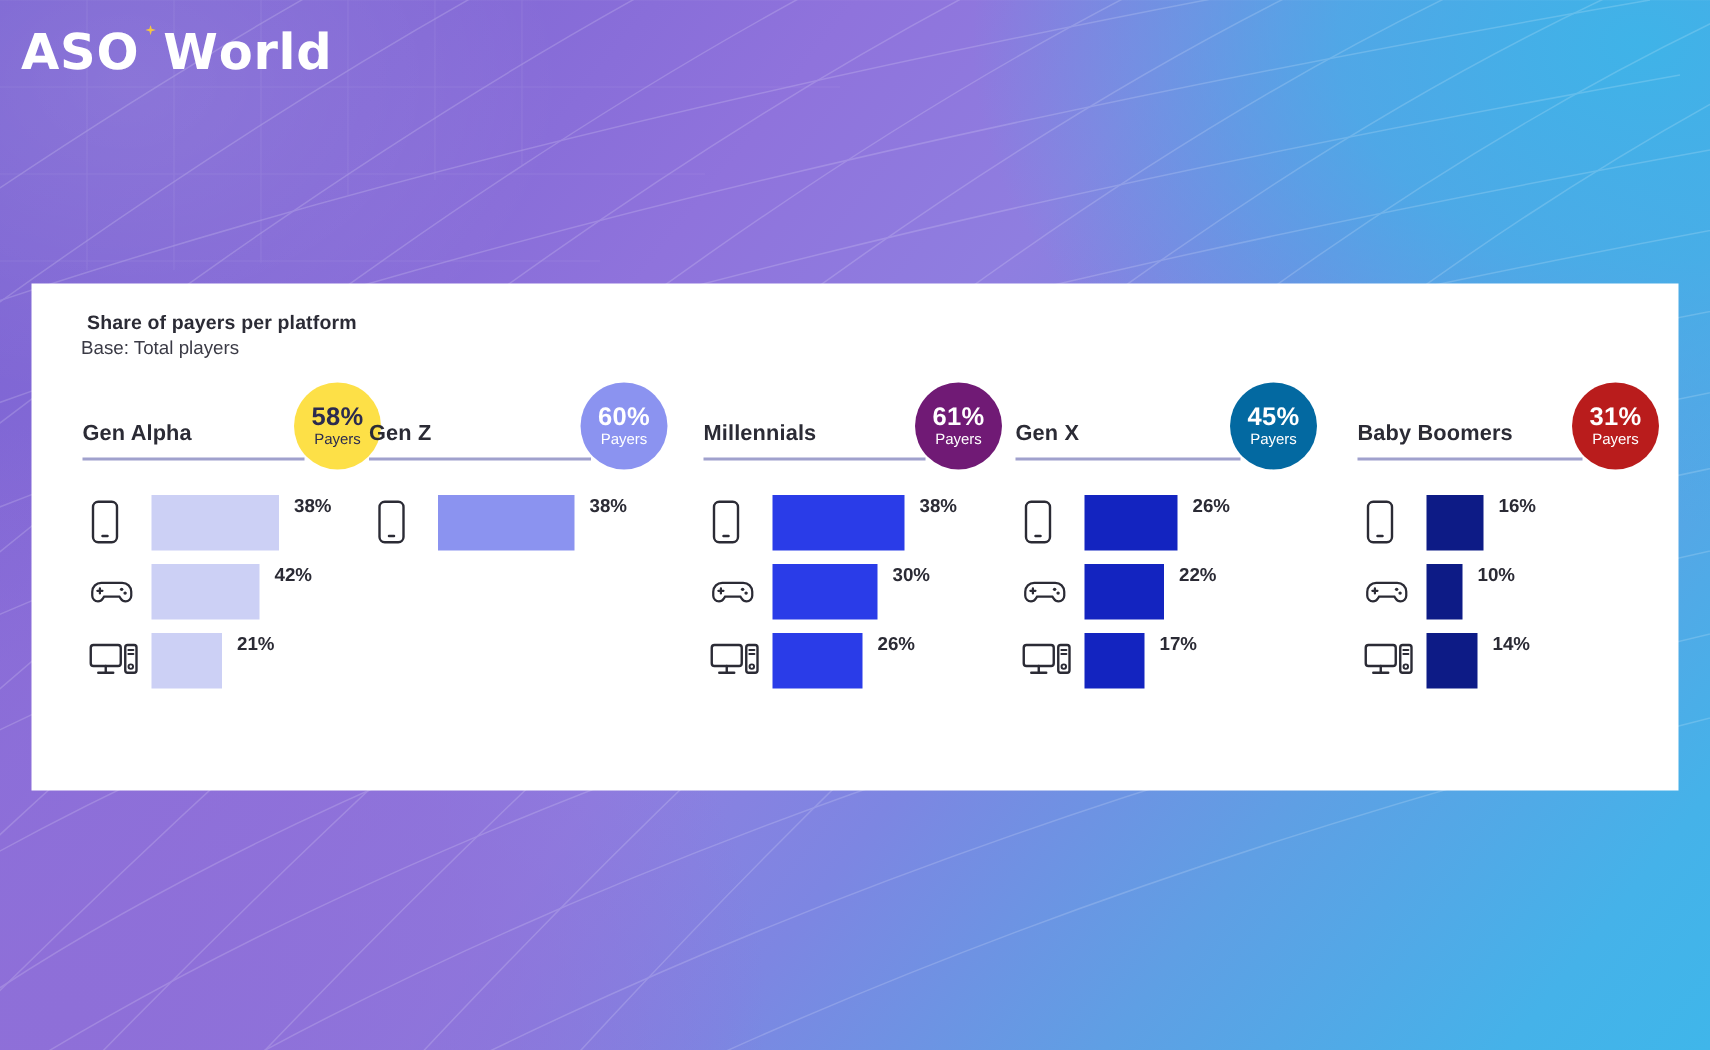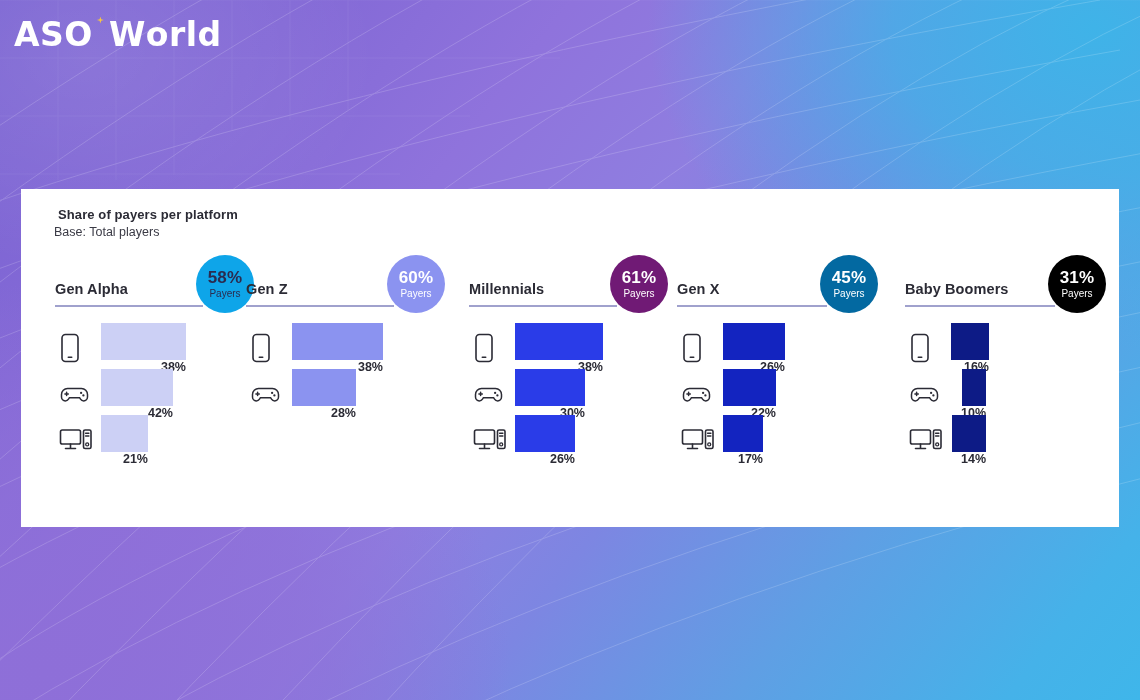--- a/index.html
+++ b/index.html
@@ -181,22 +181,21 @@
     width: 46px;
     flex: 0 0 46px;
     display: flex;
     align-items: center;
     justify-content: flex-start;
     padding-left: 4px;
     box-sizing: border-box;
   }
   .bar-wrap {
     display: flex;
-    align-items: flex-end;
-    flex-direction: column;
+    align-items: flex-start;
   }
   .bar {
     height: 37px;
   }
   .bar-label {
     font-size: 12.5px;
     font-weight: bold;
     color: #2b2b35;
     margin-left: 10px;
     white-space: nowrap;
@@ -263,21 +262,21 @@
   <div class="card">
     <div class="card-title">Share of payers per platform</div>
     <div class="card-sub">Base: Total players</div>
 
     <div class="cols">
 
       <div class="col col-0">
         <div class="col-head">
           <div class="gen-name">Gen Alpha</div>
           <div class="rule"></div>
-          <div class="bubble" style="background:#0ea5e9;color:#2b2b4f;">
+          <div class="bubble" style="background:#fde047;color:#2b2b4f;">
             <span class="pct">58%</span>
             <span class="payers">Payers</span>
           </div>
         </div>
         <div class="rows">
           <div class="row">
             <div class="icon-cell">
               <svg class="ic" width="22" height="30" viewBox="0 0 22 30">
                   <rect x="3" y="1.5" width="16" height="27" rx="3.5" fill="none" stroke="#2b2b35" stroke-width="1.6"></rect>
                   <rect x="8.5" y="23.5" width="5" height="1.6" rx="0.8" fill="#2b2b35"></rect>
@@ -335,34 +334,20 @@
               <svg class="ic" width="22" height="30" viewBox="0 0 22 30">
                   <rect x="3" y="1.5" width="16" height="27" rx="3.5" fill="none" stroke="#2b2b35" stroke-width="1.6"></rect>
                   <rect x="8.5" y="23.5" width="5" height="1.6" rx="0.8" fill="#2b2b35"></rect>
                 </svg>
             </div>
             <div class="bar-wrap">
               <div class="bar" style="background:#8b93f0;width:91px;"></div>
               <div class="bar-label">38%</div>
             </div>
           </div>
-          <div class="row">
-            <div class="icon-cell">
-              <svg class="ic" width="32" height="24" viewBox="0 0 32 24">
-                  <path d="M9.5 6.5h13c3.3 0 6 2.7 6 6v2.6c0 2.1-1.7 3.8-3.8 3.8-1.3 0-2.5-.7-3.2-1.8l-.9-1.4H10.4l-.9 1.4c-.7 1.1-1.9 1.8-3.2 1.8-2.1 0-3.8-1.7-3.8-3.8V12.5c0-3.3 2.7-6 6-6z" fill="none" stroke="#2b2b35" stroke-width="1.5"></path>
-                  <path d="M7.6 10.2v3.4M5.9 11.9h3.4" stroke="#2b2b35" stroke-width="1.5" stroke-linecap="round"></path>
-                  <circle cx="22.1" cy="10.9" r="1.15" fill="#2b2b35"></circle>
-                  <circle cx="24.4" cy="13.4" r="1.15" fill="#2b2b35"></circle>
-                </svg>
-            </div>
-            <div class="bar-wrap">
-              <div class="bar" style="background:#8b93f0;width:64px;"></div>
-              <div class="bar-label">28%</div>
-            </div>
-          </div>
         </div>
       </div>
 
       <div class="col col-2">
         <div class="col-head">
           <div class="gen-name">Millennials</div>
           <div class="rule"></div>
           <div class="bubble" style="background:#701a75;color:#ffffff;">
             <span class="pct">61%</span>
             <span class="payers">Payers</span>
@@ -464,21 +449,21 @@
               <div class="bar-label">17%</div>
             </div>
           </div>
         </div>
       </div>
 
       <div class="col col-4">
         <div class="col-head">
           <div class="gen-name">Baby Boomers</div>
           <div class="rule"></div>
-          <div class="bubble" style="background:#000000;color:#ffffff;">
+          <div class="bubble" style="background:#b91c1c;color:#ffffff;">
             <span class="pct">31%</span>
             <span class="payers">Payers</span>
           </div>
         </div>
         <div class="rows">
           <div class="row">
             <div class="icon-cell">
               <svg class="ic" width="22" height="30" viewBox="0 0 22 30">
                   <rect x="3" y="1.5" width="16" height="27" rx="3.5" fill="none" stroke="#2b2b35" stroke-width="1.6"></rect>
                   <rect x="8.5" y="23.5" width="5" height="1.6" rx="0.8" fill="#2b2b35"></rect>

